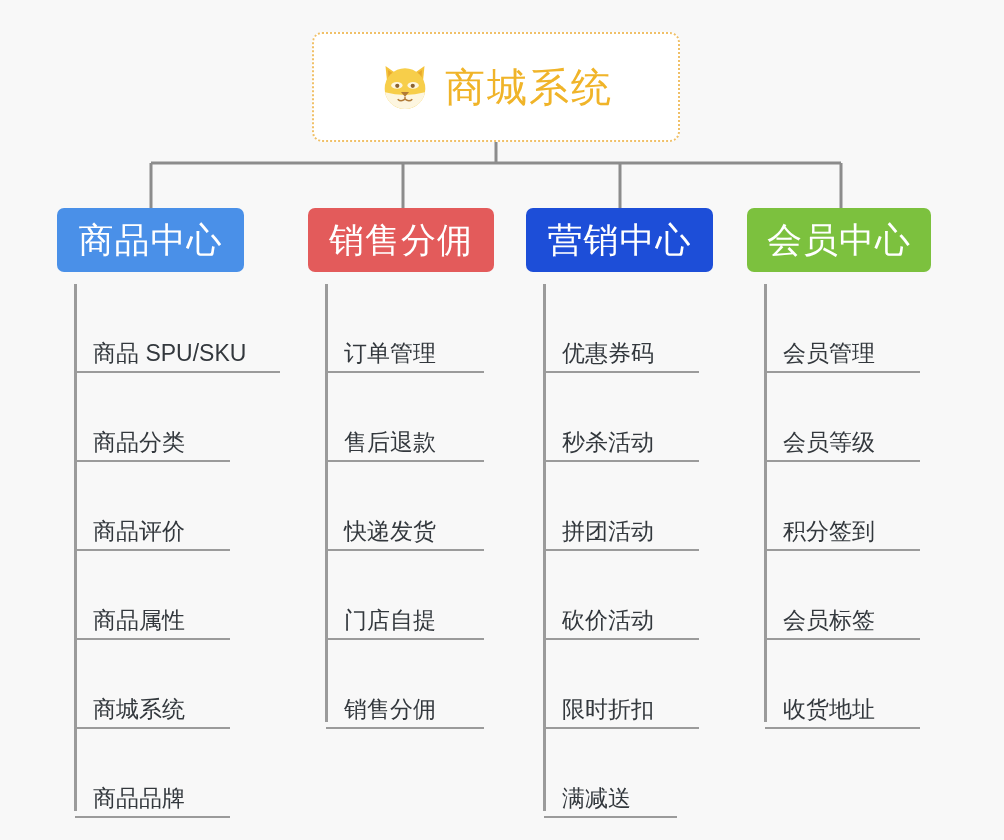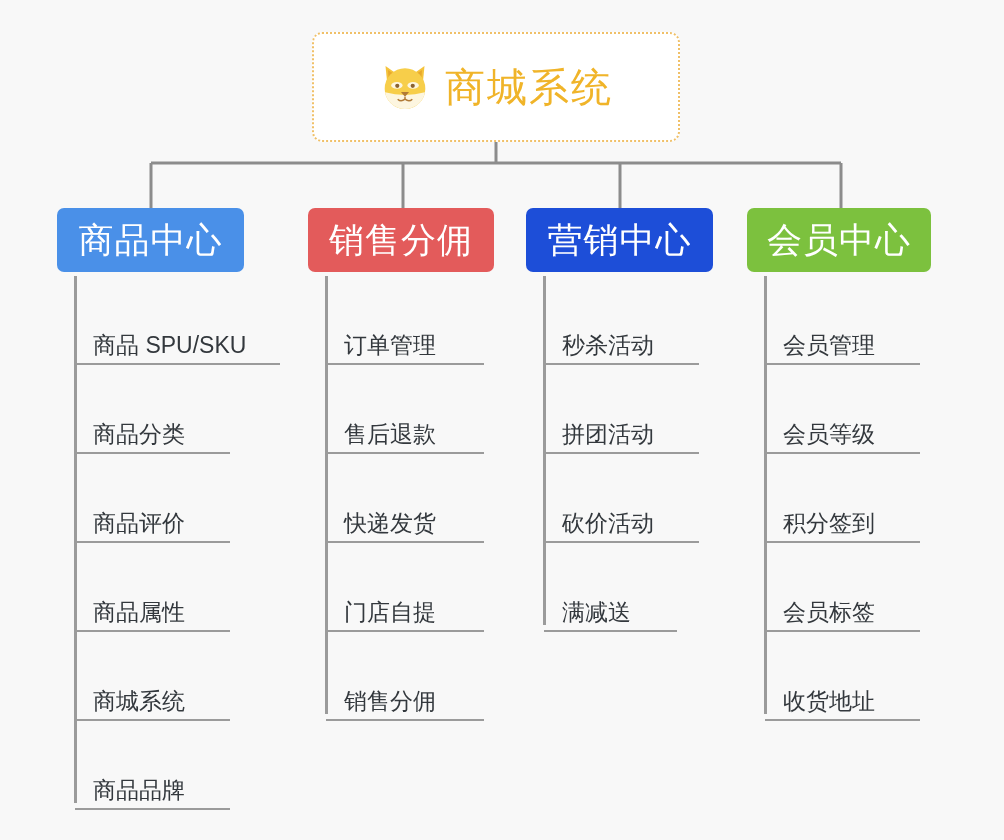--- a/index.html
+++ b/index.html
@@ -62,21 +62,21 @@
     align-items: center;
     justify-content: center;
     color: #ffffff;
     font-size: 35px;
     letter-spacing: 1px;
     white-space: nowrap;
   }
 
   .leaf-wrap {
     position: relative;
-    margin-top: 4px;
+    margin-top: 12px;
     padding-left: 18px;
     text-align: right;
   }
   .spine {
     position: absolute;
     left: 17px;
     top: 0;
     bottom: 7px;
     width: 3px;
     background: #9b9b9b;
@@ -197,29 +197,37 @@
             <div class="leaf-label">销售分佣</div>
           </div>
         </div>
       </div>
       <div class="column" style="left: 526px; width: 187px;">
         <div class="cat-box" style="background: #1d4ed8; width: 187px;">营销中心</div>
         <div class="leaf-wrap">
           <div class="spine"></div>
           <div class="leaf">
             <div class="leaf-underline" style="width: 155px;"></div>
+            <div class="leaf-label">优惠券码</div>
+          </div>
+          <div class="leaf">
+            <div class="leaf-underline" style="width: 155px;"></div>
             <div class="leaf-label">秒杀活动</div>
           </div>
           <div class="leaf">
             <div class="leaf-underline" style="width: 155px;"></div>
             <div class="leaf-label">拼团活动</div>
           </div>
           <div class="leaf">
             <div class="leaf-underline" style="width: 155px;"></div>
             <div class="leaf-label">砍价活动</div>
+          </div>
+          <div class="leaf">
+            <div class="leaf-underline" style="width: 155px;"></div>
+            <div class="leaf-label">限时折扣</div>
           </div>
           <div class="leaf">
             <div class="leaf-underline" style="width: 133px;"></div>
             <div class="leaf-label">满减送</div>
           </div>
         </div>
       </div>
       <div class="column" style="left: 747px; width: 184px;">
         <div class="cat-box" style="background: rgb(124, 193, 62); width: 184px;">会员中心</div>
         <div class="leaf-wrap">

